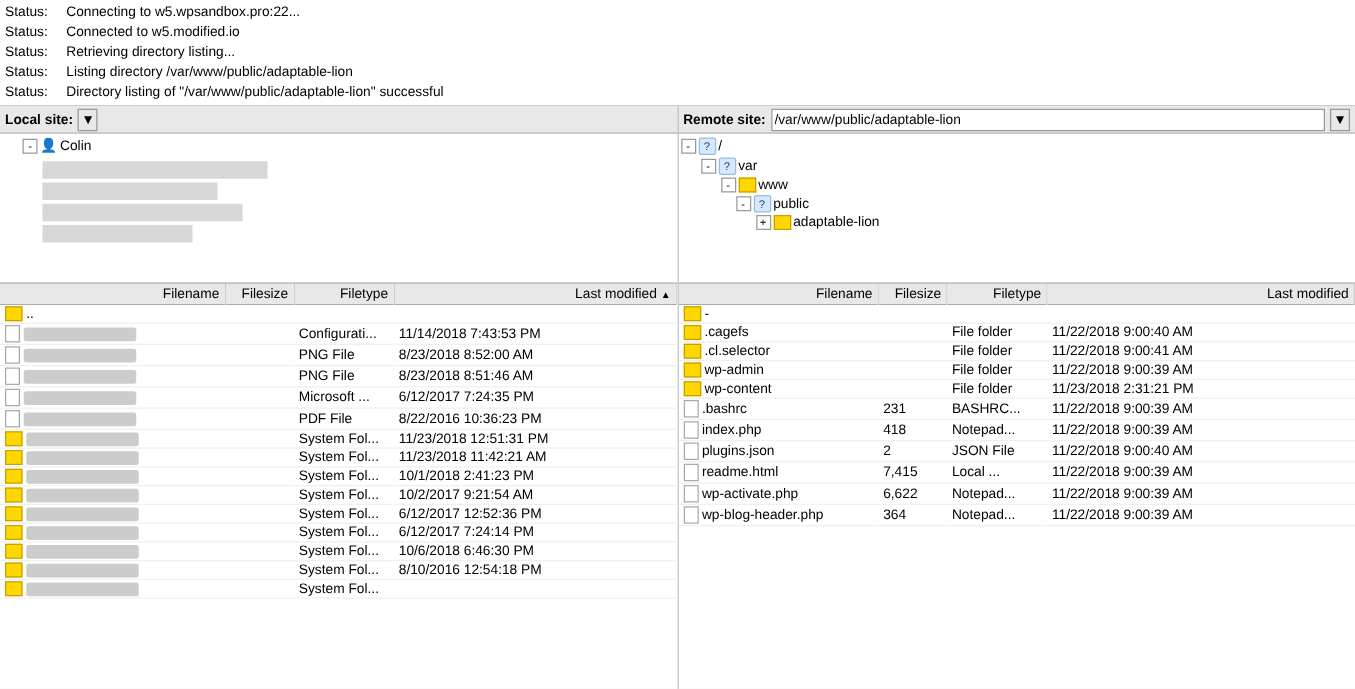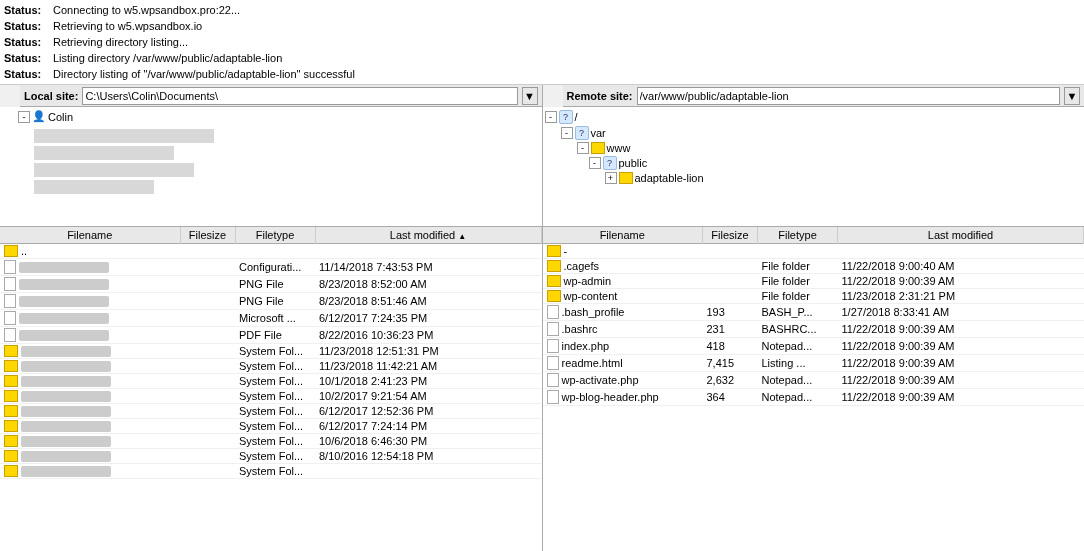--- a/index.html
+++ b/index.html
@@ -16,21 +16,21 @@
       background: #fff;
       border-bottom: 1px solid #ccc;
       padding: 2px 4px;
     }
     .status-row {
       display: flex;
       gap: 4px;
       line-height: 16px;
     }
     .status-label {
-      font-weight: bold;
+      font-weight: normal;
       min-width: 45px;
     }
     .main-layout {
       display: flex;
       height: calc(551px - 72px);
     }
     .pane {
       display: flex;
       flex-direction: column;
       flex: 1;
@@ -38,21 +38,20 @@
     }
     .pane:last-child { border-right: none; }
     .site-bar {
       display: flex;
       align-items: center;
       background: #e8e8e8;
       border-bottom: 1px solid #aaa;
       padding: 2px 4px;
       gap: 4px;
       height: 22px;
-      margin-left: 20px;
     }
     .site-bar-label {
       font-weight: bold;
       white-space: nowrap;
     }
     .site-bar-input {
       flex: 1;
       height: 18px;
       border: 1px solid #999;
       padding: 0 2px;
@@ -115,21 +114,21 @@
       width: 100%;
       border-collapse: collapse;
     }
     .file-table thead tr {
       background: #e8e8e8;
       border-bottom: 1px solid #aaa;
       position: sticky;
       top: 0;
     }
     .file-table thead th {
-      text-align: center;
+      text-align: right;
       padding: 2px 4px;
       border-right: 1px solid #ccc;
       font-weight: normal;
       white-space: nowrap;
       cursor: pointer;
       user-select: none;
     }
     .file-table tbody tr {
       border-bottom: 1px solid #f0f0f0;
       cursor: pointer;
@@ -152,21 +151,21 @@
 <div>
 
   <div class="status-bar">
     <div id="status-rows">
         <div class="status-row">
           <span class="status-label">Status:</span>
           <span>Connecting to w5.wpsandbox.pro:22...</span>
         </div>
         <div class="status-row">
           <span class="status-label">Status:</span>
-          <span>Retrieving to w5.wpsandbox.io</span>
+          <span>Connected to w5.modified.io</span>
         </div>
         <div class="status-row">
           <span class="status-label">Status:</span>
           <span>Retrieving directory listing...</span>
         </div>
         <div class="status-row">
           <span class="status-label">Status:</span>
           <span>Listing directory /var/www/public/adaptable-lion</span>
         </div>
         <div class="status-row">
@@ -174,21 +173,20 @@
           <span>Directory listing of "/var/www/public/adaptable-lion" successful</span>
         </div>
       </div>
   </div>
 
   <div class="main-layout">
 
     <div class="pane">
       <div class="site-bar">
         <span class="site-bar-label">Local site:</span>
-        <input class="site-bar-input" value="C:\Users\Colin\Documents\" style="">
         <div class="site-bar-arrow">▼</div>
       </div>
       <div class="tree-panel">
         <div class="tree-item" style="padding-left:16px">
           <div class="expand-icon">-</div>
           <span class="person-icon">👤</span>
           <span>Colin</span>
         </div>
 
         <div style="padding-left:32px; margin-top:4px;">
@@ -444,48 +442,48 @@
                   </div>
                 </td>
     <td></td>
     <td>File folder</td>
     <td>11/22/2018 9:00:40 AM</td>
   </tr>
               <tr>
     <td>
                   <div class="file-cell">
                     <span style="display:inline-block;width:14px;height:12px;background:#ffd700;border:1px solid #caa000;vertical-align:middle;margin-right:3px;"></span>
+                    <span>.cl.selector</span>
+                  </div>
+                </td>
+    <td></td>
+    <td>File folder</td>
+    <td>11/22/2018 9:00:41 AM</td>
+  </tr>
+              <tr>
+    <td>
+                  <div class="file-cell">
+                    <span style="display:inline-block;width:14px;height:12px;background:#ffd700;border:1px solid #caa000;vertical-align:middle;margin-right:3px;"></span>
                     <span>wp-admin</span>
                   </div>
                 </td>
     <td></td>
     <td>File folder</td>
     <td>11/22/2018 9:00:39 AM</td>
   </tr>
               <tr>
     <td>
                   <div class="file-cell">
                     <span style="display:inline-block;width:14px;height:12px;background:#ffd700;border:1px solid #caa000;vertical-align:middle;margin-right:3px;"></span>
                     <span>wp-content</span>
                   </div>
                 </td>
     <td></td>
     <td>File folder</td>
     <td>11/23/2018 2:31:21 PM</td>
-  </tr>
-              <tr>
-    <td>
-                  <div class="file-cell">
-                    <span style="display:inline-block;width:12px;height:14px;background:#fff;border:1px solid #aaa;vertical-align:middle;margin-right:3px;"></span>
-                    <span>.bash_profile</span>
-                  </div>
-                </td>
-    <td>193</td>
-    <td>BASH_P...</td>
-    <td>1/27/2018 8:33:41 AM</td>
   </tr>
               <tr>
     <td>
                   <div class="file-cell">
                     <span style="display:inline-block;width:12px;height:14px;background:#fff;border:1px solid #aaa;vertical-align:middle;margin-right:3px;"></span>
                     <span>.bashrc</span>
                   </div>
                 </td>
     <td>231</td>
     <td>BASHRC...</td>
@@ -499,35 +497,46 @@
                   </div>
                 </td>
     <td>418</td>
     <td>Notepad...</td>
     <td>11/22/2018 9:00:39 AM</td>
   </tr>
               <tr>
     <td>
                   <div class="file-cell">
                     <span style="display:inline-block;width:12px;height:14px;background:#fff;border:1px solid #aaa;vertical-align:middle;margin-right:3px;"></span>
+                    <span>plugins.json</span>
+                  </div>
+                </td>
+    <td>2</td>
+    <td>JSON File</td>
+    <td>11/22/2018 9:00:40 AM</td>
+  </tr>
+              <tr>
+    <td>
+                  <div class="file-cell">
+                    <span style="display:inline-block;width:12px;height:14px;background:#fff;border:1px solid #aaa;vertical-align:middle;margin-right:3px;"></span>
                     <span>readme.html</span>
                   </div>
                 </td>
     <td>7,415</td>
-    <td>Listing ...</td>
+    <td>Local ...</td>
     <td>11/22/2018 9:00:39 AM</td>
   </tr>
               <tr>
     <td>
                   <div class="file-cell">
                     <span style="display:inline-block;width:12px;height:14px;background:#fff;border:1px solid #aaa;vertical-align:middle;margin-right:3px;"></span>
                     <span>wp-activate.php</span>
                   </div>
                 </td>
-    <td>2,632</td>
+    <td>6,622</td>
     <td>Notepad...</td>
     <td>11/22/2018 9:00:39 AM</td>
   </tr>
               <tr>
     <td>
                   <div class="file-cell">
                     <span style="display:inline-block;width:12px;height:14px;background:#fff;border:1px solid #aaa;vertical-align:middle;margin-right:3px;"></span>
                     <span>wp-blog-header.php</span>
                   </div>
                 </td>

